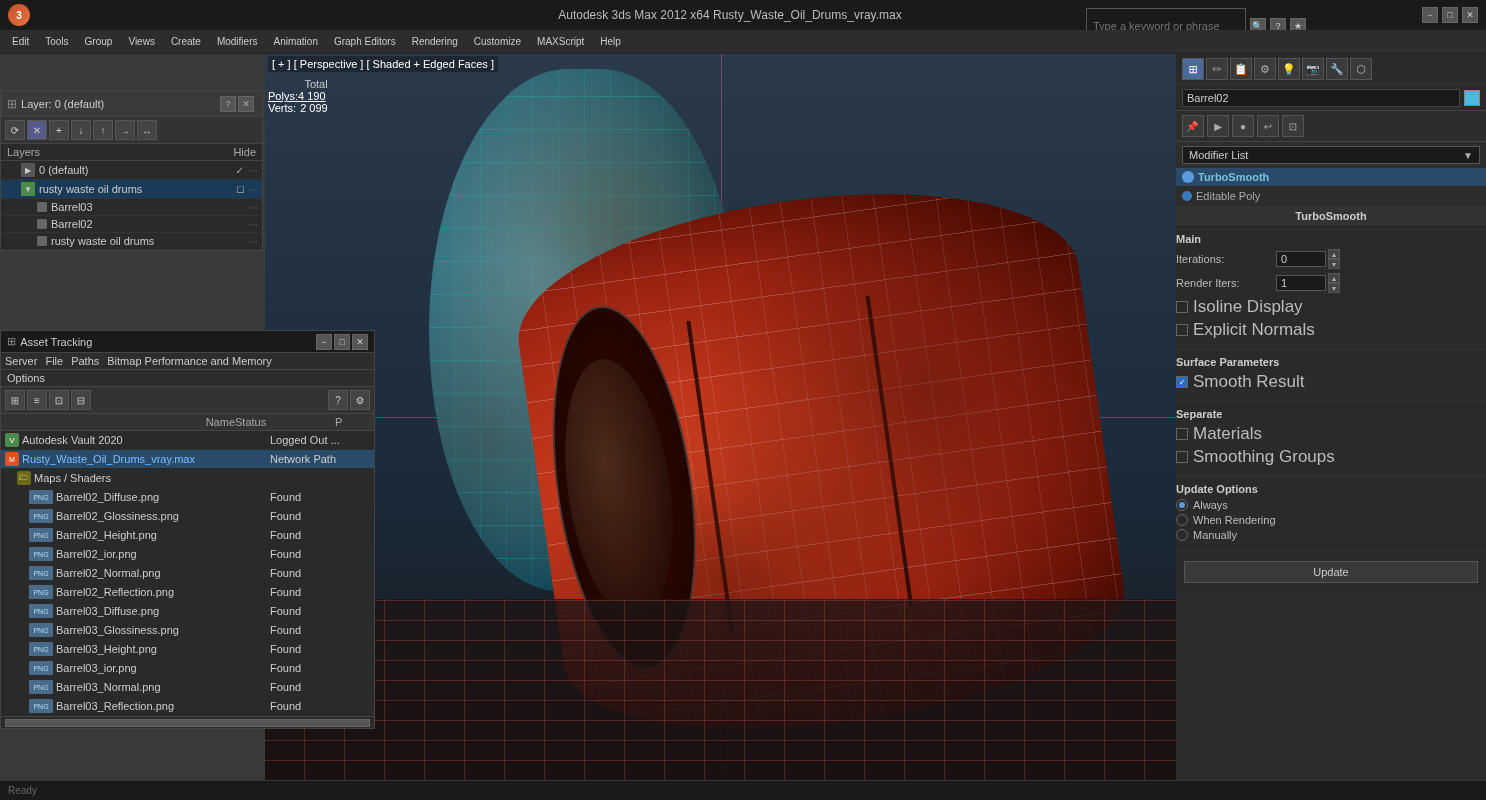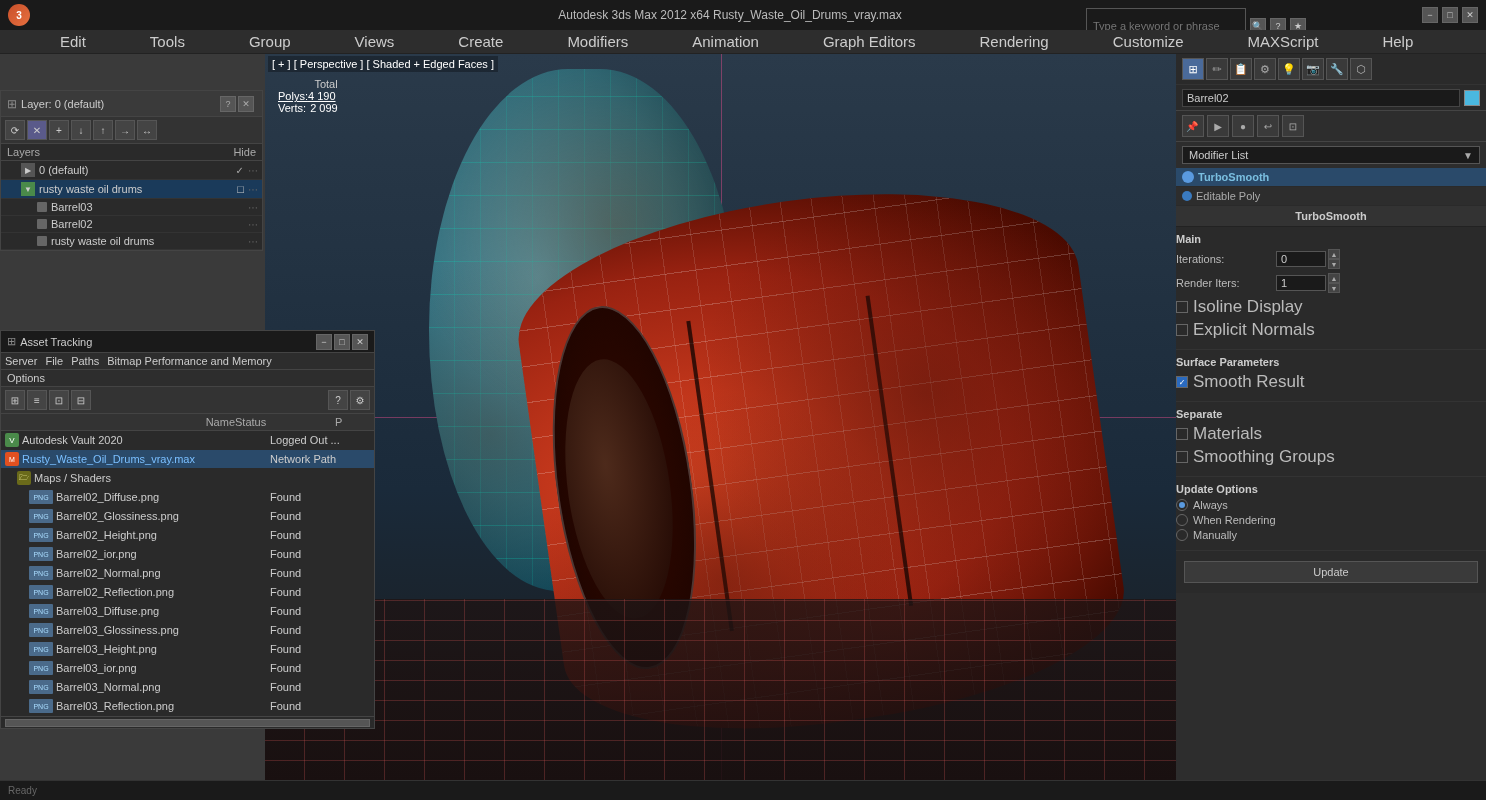--- a/index.html
+++ b/index.html
@@ -61,22 +61,21 @@
       padding: 0 4px;
       position: absolute;
       top: 30px; left: 0; right: 0;
       z-index: 100;
       border-bottom: 1px solid #222;
     }
     .menu-item {
       padding: 2px 8px;
       color: #ccc;
       cursor: pointer;
-      font-size: 15px;
-      margin-left: 48px;
+      font-size: 10px;
     }
 
     
     .search-area {
       position: absolute;
       top: 8px; right: 180px;
       display: flex; align-items: center; gap: 4px;
     }
     .search-input {
       background: #1a1a1a;
@@ -554,21 +553,21 @@
   <div class="menu-item">Graph Editors</div>
   <div class="menu-item">Rendering</div>
   <div class="menu-item">Customize</div>
   <div class="menu-item">MAXScript</div>
   <div class="menu-item">Help</div>
 </div>
 
 <div style="position:absolute; top:56px; left:268px; z-index:20; color:#fff; font-size:11px; padding:2px 4px; background:rgba(0,0,0,0.3);">
   <div>[ + ] [ Perspective ] [ Shaded + Edged Faces ]</div>
 </div>
-<div style="position:absolute; top:76px; left:274px; z-index:20; color:#fff; font-size:11px; padding:2px 4px;">
+<div style="position:absolute; top:76px; left:264px; z-index:20; color:#fff; font-size:11px; padding:2px 4px;">
   <div style="color:#ccc; text-align:right;">Total</div>
   <div style="display:flex; text-decoration:underline;">
     <span>Polys:</span>
     <span>4 190</span>
   </div>
   <div style="display:flex; gap:4px;">
     <span>Verts:</span>
     <span>2 099</span>
   </div>
 </div>

